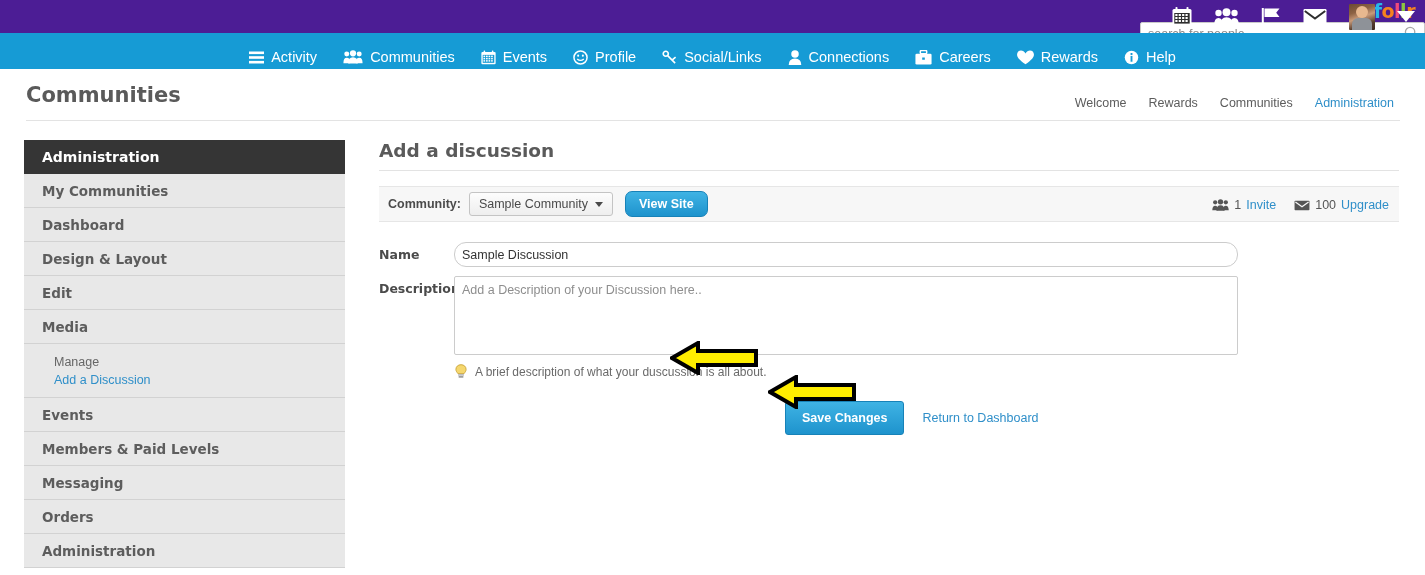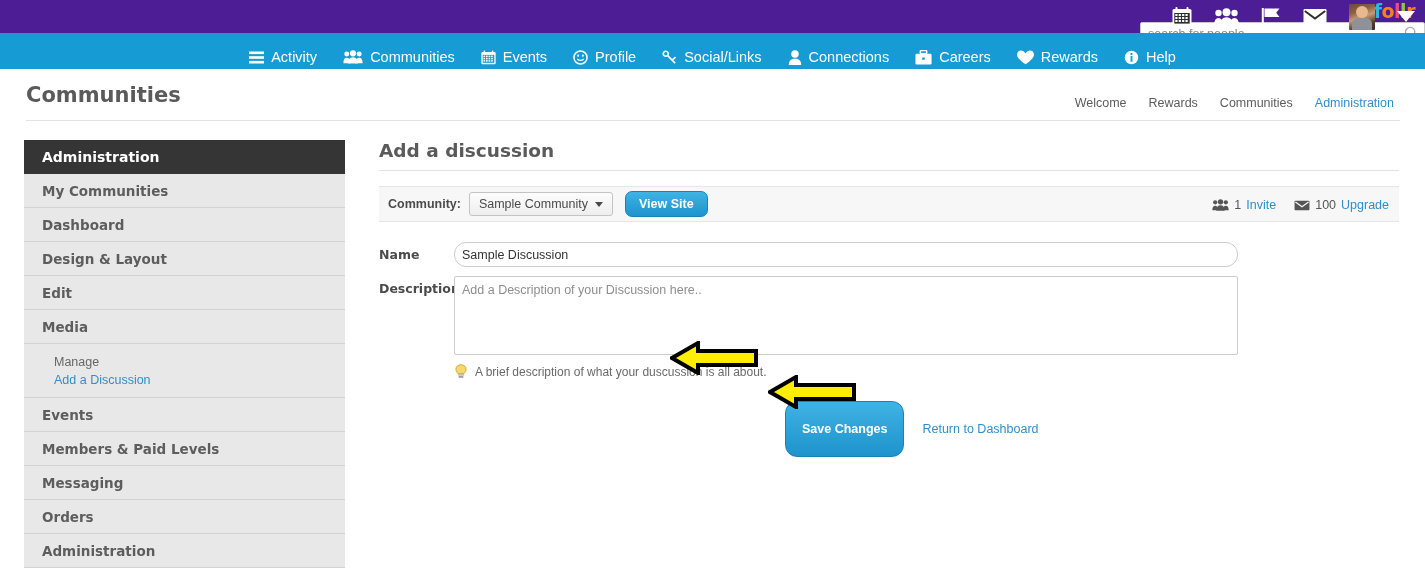--- a/index.html
+++ b/index.html
@@ -261,23 +261,23 @@
     display: flex; align-items: center; gap: 7px;
     margin-top: 6px;
   }
   .actions {
     margin-top: 22px; margin-left: 406px;
     display: flex; align-items: center; gap: 18px;
   }
   .save-btn {
     background: linear-gradient(#3fb3e4,#1e93cd);
     border: 1px solid #1782b8;
-    border-radius: 12px;
+    border-radius: 3px;
     color: #fff; font-size: 12.5px; font-weight: bold;
-    padding: 20px 16px;
+    padding: 9px 16px;
     cursor: pointer;
     font-family: "Liberation Sans", sans-serif;
   }
   .ret-link { color:#2f8fc9; font-size:12.5px; text-decoration:none; cursor:pointer; }
 
   
   .arrow { position: absolute; }
   #arrow1 { left: 291px; top: 99px; }
   #arrow2 { left: 389px; top: 133px; }
 </style>

